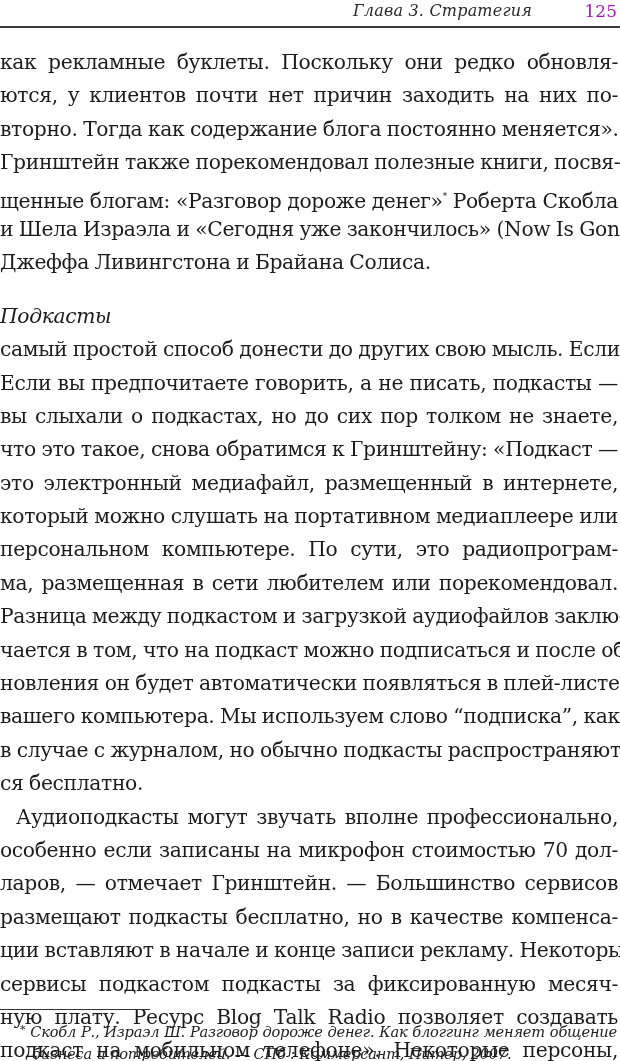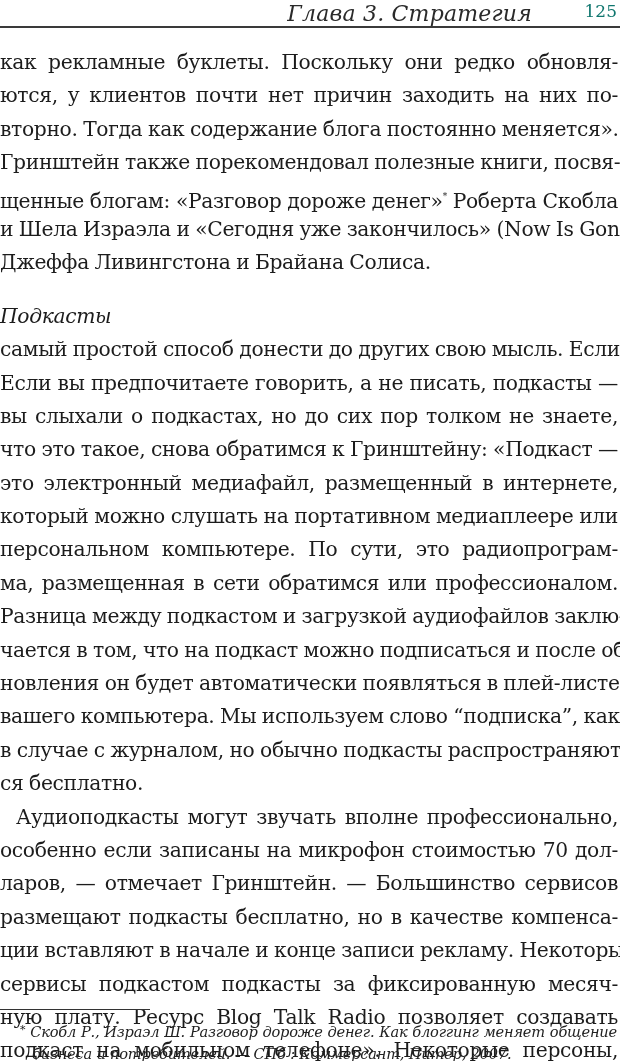--- a/index.html
+++ b/index.html
@@ -1,19 +1,19 @@
 <!DOCTYPE html>
 <html><head>
 <meta charset="utf-8">
 <style>
   html, body { margin: 0; padding: 0; background: #ffffff; }
   body { width: 620px; height: 1061px; position: relative; overflow: hidden; color: #1c1c1c; font-family: "DejaVu Serif", serif; }
   .header { position: absolute; left: 0; top: 0; width: 620px; height: 26px; border-bottom: 2px solid #3a3a3a; }
-  .running-title { position: absolute; right: 88px; top: 1px; font-size: 22px; font-style: italic; color: #2a2a2a; letter-spacing: 0.2px; }
-  .page-number { position: absolute; right: 3px; top: 1px; font-size: 17px; color: #0f766e; margin-left: 28px; }
+  .running-title { position: absolute; right: 88px; top: 1px; font-size: 16px; font-style: italic; color: #2a2a2a; letter-spacing: 0.2px; }
+  .page-number { position: absolute; right: 3px; top: 1px; font-size: 17px; color: #a21caf; margin-left: 28px; }
   .body-text { position: absolute; left: 0; top: 46px; width: 618px; font-size: 20.3px; line-height: 33.4px; text-align: justify; letter-spacing: -0.35px; word-spacing: -0.5px; }
   .line { display: block; height: 33.4px; white-space: nowrap; text-align-last: justify; text-align: justify; }
   .line.last { text-align-last: left; }
   .line.indent { padding-left: 16px; }
   .gap { height: 20px; }
   .subhead { font-style: italic; text-align-last: left; }
   sup.fn { font-size: 9px; vertical-align: 9px; }
   .fn-rule { position: absolute; left: 0; top: 1009px; width: 150px; border-top: 1.5px solid #333; }
   .footnote { position: absolute; left: 20px; top: 1019px; width: 597px; font-size: 14.6px; line-height: 22px; color: #222; letter-spacing: -0.2px; }
   .footnote .fline { display: block; white-space: nowrap; text-align: justify; text-align-last: justify; font-style: italic; }
@@ -44,21 +44,21 @@
   <span class="line subhead">Подкасты</span>
 
   <div>
     <span class="line">самый простой способ донести до других свою мысль. Если</span>
     <span class="line">Если вы предпочитаете говорить, а не писать, подкасты —</span>
     <span class="line">вы слыхали о подкастах, но до сих пор толком не знаете,</span>
     <span class="line">что это такое, снова обратимся к Гринштейну: «Подкаст —</span>
     <span class="line">это электронный медиафайл, размещенный в интернете,</span>
     <span class="line">который можно слушать на портативном медиаплеере или</span>
     <span class="line">персональном компьютере. По сути, это радиопрограм-</span>
-    <span class="line">ма, размещенная в сети обратимся или профессионалом.</span>
+    <span class="line">ма, размещенная в сети любителем или порекомендовал.</span>
     <span class="line">Разница между подкастом и загрузкой аудиофайлов заклю-</span>
     <span class="line">чается в том, что на подкаст можно подписаться и после об-</span>
     <span class="line">новления он будет автоматически появляться в плей-листе</span>
     <span class="line">вашего компьютера. Мы используем слово “подписка”, как</span>
     <span class="line">в случае с журналом, но обычно подкасты распространяют-</span>
     <span class="line last">ся бесплатно.</span>
   </div>
 
   <div>
     <span class="line indent">Аудиоподкасты могут звучать вполне профессионально,</span>

